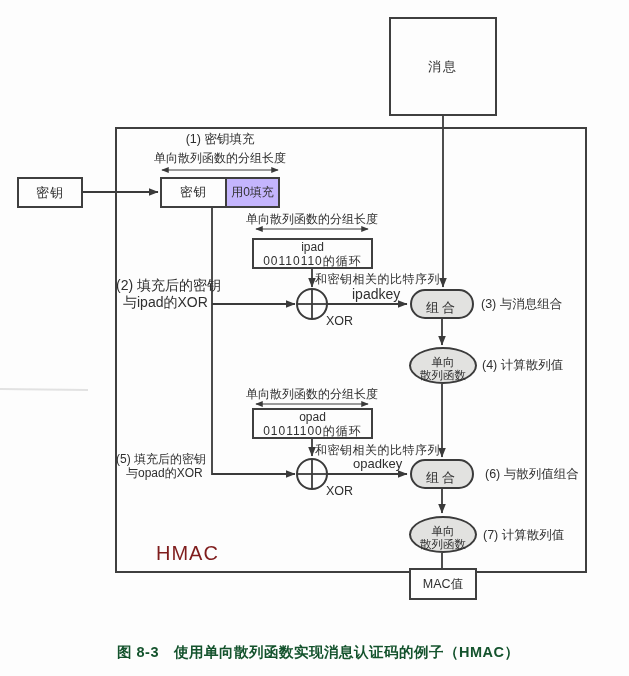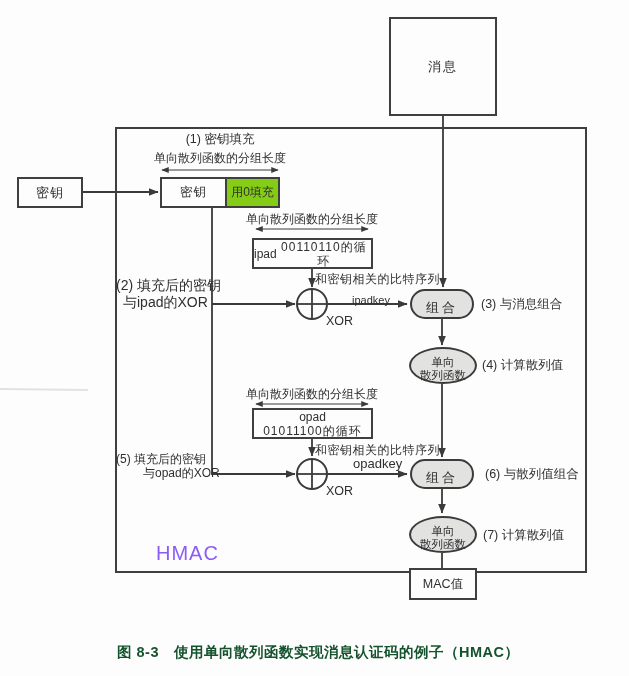--- a/index.html
+++ b/index.html
@@ -14,21 +14,21 @@
     border:2px solid #3f3f3f;display:flex;align-items:center;justify-content:center;
     background:#fdfdfd;text-align:center;
   }
   .node{
     border:2px solid #3b3b3b;background:#e2e2e0;display:flex;flex-direction:column;
     align-items:center;justify-content:flex-end;text-align:center;
   }
   .lbl{white-space:nowrap;line-height:1.2;}
   .center{text-align:center;}
   svg{position:absolute;left:0;top:0;}
-  .cell-pad{background:#84cc16;border-left:2px solid #3f3f3f;}
+  .cell-pad{background:#c4b5fd;border-left:2px solid #3f3f3f;}
 </style>
 </head>
 <body>
 
 <svg width="629" height="676" viewBox="0 0 629 676">
   <defs>
     <marker id="ah" viewBox="0 0 10 8" refX="9.5" refY="4" markerWidth="10" markerHeight="8" orient="auto-start-reverse" markerUnits="userSpaceOnUse">
       <path d="M0,0 L10,4 L0,8 z" fill="#3a3a3a"></path>
     </marker>
     <marker id="ahs" viewBox="0 0 10 8" refX="9" refY="4" markerWidth="8" markerHeight="6" orient="auto-start-reverse" markerUnits="userSpaceOnUse">
@@ -73,21 +73,21 @@
   </g>
 
   <g>
     <circle cx="312" cy="474" r="15" fill="#fdfdfd" stroke="#3a3a3a" stroke-width="2"></circle>
     <line x1="312" y1="459" x2="312" y2="489" stroke="#3a3a3a" stroke-width="1.8"></line>
     <line x1="297" y1="474" x2="327" y2="474" stroke="#3a3a3a" stroke-width="1.8"></line>
   </g>
 </svg>
 
 <div class="abs" style="left:115px;top:127px;width:472px;height:446px;border:2px solid #3f3f3f;"></div>
-<div class="abs lbl" style="left:156px;top:541px;font-size:20px;letter-spacing:1px;color:#8b5cf6;">HMAC</div>
+<div class="abs lbl" style="left:156px;top:541px;font-size:20px;letter-spacing:1px;color:#7f1d1d;">HMAC</div>
 
 <div class="abs box" style="left:389px;top:17px;width:108px;height:99px;font-size:13px;letter-spacing:2px;">
   <span>消息</span>
 </div>
 
 <div class="abs box" style="left:17px;top:177px;width:66px;height:31px;font-size:13px;letter-spacing:1px;">
   <span>密钥</span>
 </div>
 
 <div class="abs lbl center" style="left:158px;top:132px;width:124px;font-size:12.5px;">(1) 密钥填充</div>
@@ -96,26 +96,26 @@
 <div class="abs" style="left:160px;top:177px;width:120px;height:31px;border:2px solid #3f3f3f;display:flex;background:#fdfdfd;">
   <div style="flex:0 0 63px;display:flex;align-items:center;justify-content:center;font-size:12.5px;letter-spacing:1px;">
     <span>密钥</span>
   </div>
   <div class="cell-pad" style="flex:1;display:flex;align-items:center;justify-content:center;font-size:12px;">
     <span>用0填充</span>
   </div>
 </div>
 
 <div class="abs lbl center" style="left:240px;top:212px;width:144px;font-size:12px;">单向散列函数的分组长度</div>
-<div class="abs box" style="left:252px;top:238px;width:121px;height:31px;border-width:2px;flex-direction:row;font-size:12px;line-height:14px;">
+<div class="abs box" style="left:252px;top:238px;width:121px;height:31px;border-width:2px;flex-direction:column;font-size:12px;line-height:14px;">
   <span>ipad</span>
   <span style="letter-spacing:1px;">00110110的循环</span>
 </div>
 <div class="abs lbl" style="left:315px;top:272px;font-size:12px;letter-spacing:0.5px;">和密钥相关的比特序列</div>
-<div class="abs lbl" style="left:352px;top:286px;font-size:11px;margin-top:8px;">ipadkey</div>
+<div class="abs lbl" style="left:352px;top:286px;font-size:14px;">ipadkey</div>
 <div class="abs lbl" style="left:326px;top:314px;font-size:12.5px;">XOR</div>
 
 <div class="abs" style="left:116px;top:277px;width:100px;font-size:14px;line-height:15px;">
   <div class="lbl">(2) 填充后的密钥</div>
   <div class="lbl" style="padding-left:7px;">与ipad的XOR</div>
 </div>
 
 <div class="abs node" style="left:410px;top:289px;width:64px;height:30px;border-radius:15px;font-size:13px;letter-spacing:3px;">
   <span>组合</span>
 </div>
@@ -131,21 +131,21 @@
 <div class="abs box" style="left:252px;top:408px;width:121px;height:31px;border-width:2px;flex-direction:column;font-size:12px;line-height:14px;">
   <span>opad</span>
   <span style="letter-spacing:1px;">01011100的循环</span>
 </div>
 <div class="abs lbl" style="left:315px;top:443px;font-size:12px;letter-spacing:0.5px;">和密钥相关的比特序列</div>
 <div class="abs lbl" style="left:353px;top:456px;font-size:13px;">opadkey</div>
 <div class="abs lbl" style="left:326px;top:484px;font-size:12.5px;">XOR</div>
 
 <div class="abs" style="left:116px;top:452px;width:100px;font-size:12px;line-height:15px;">
   <div class="lbl">(5) 填充后的密钥</div>
-  <div class="lbl" style="padding-left:27px;">与opad的XOR</div>
+  <div class="lbl" style="padding-left:10px;">与opad的XOR</div>
 </div>
 
 <div class="abs node" style="left:410px;top:459px;width:64px;height:30px;border-radius:15px;font-size:13px;letter-spacing:3px;">
   <span>组合</span>
 </div>
 <div class="abs lbl" style="left:485px;top:467px;font-size:12.5px;">(6) 与散列值组合</div>
 
 <div class="abs node" style="left:409px;top:516px;width:68px;height:37px;border-radius:50%;font-size:11.5px;line-height:13px;">
   <span>单向</span>
   <span>散列函数</span>

